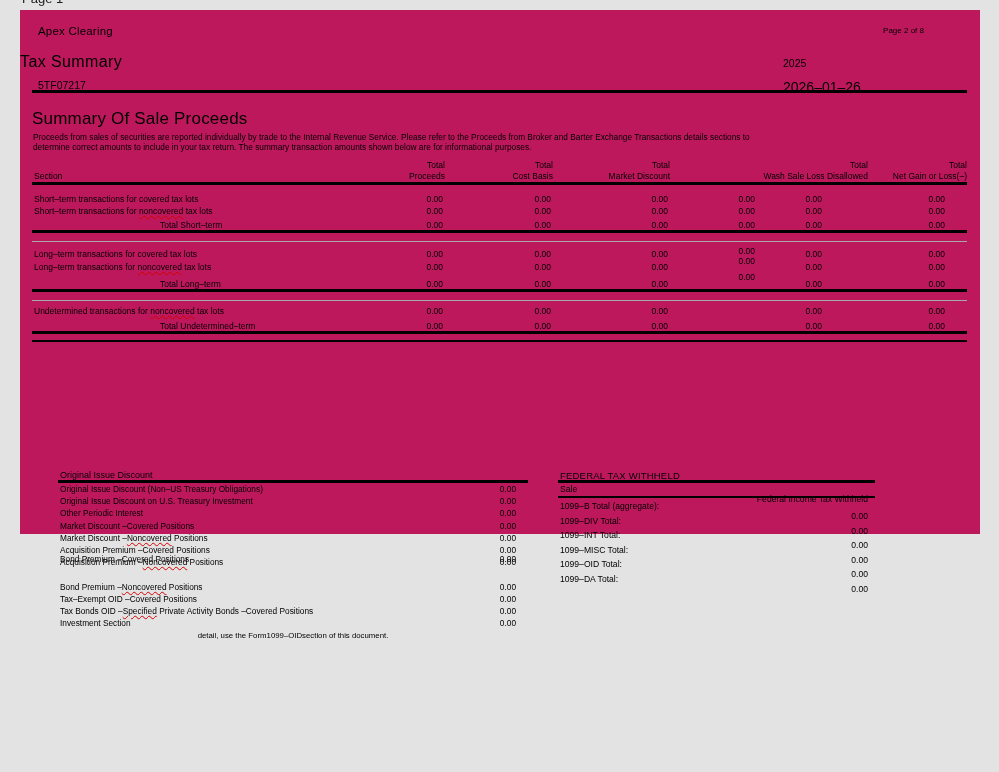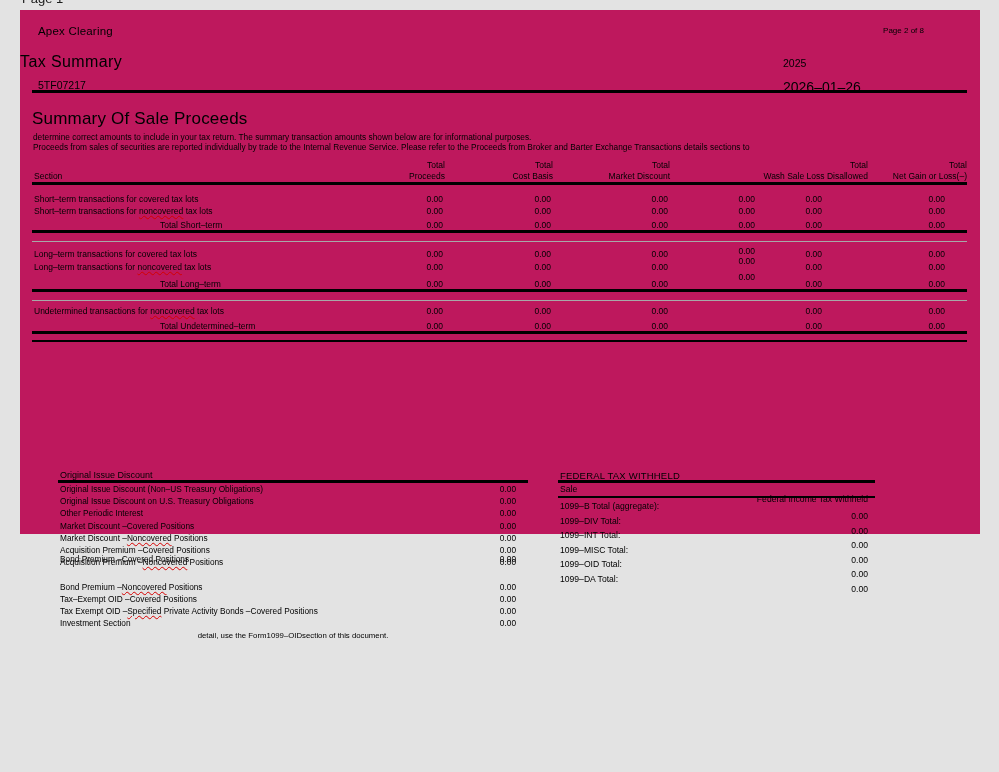--- a/index.html
+++ b/index.html
@@ -79,22 +79,22 @@
   <div class="abs company">Apex Clearing</div>
   <div class="abs pageof">Page 2 of 8</div>
   <div class="abs doctitle">Tax Summary</div>
   <div class="abs year">2025</div>
   <div class="abs account">5TF07217</div>
   <div class="abs date">2026–01–26</div>
   <div class="hline" style="left:12px;right:13px;top:80px;height:3px;"></div>
 
   <div class="abs secheading">Summary Of Sale Proceeds</div>
   <div class="abs intro">
+    <div>Proceeds from sales of securities are reported individually by trade to the Internal Revenue Service. Please refer to the Proceeds from Broker and Barter Exchange Transactions details sections to</div>
     <div>determine correct amounts to include in your tax return. The summary transaction amounts shown below are for informational purposes.</div>
-    <div>Proceeds from sales of securities are reported individually by trade to the Internal Revenue Service. Please refer to the Proceeds from Broker and Barter Exchange Transactions details sections to</div>
   </div>
 
   <div class="trow" style="top:150px">
     <span class="cell h0">Total</span>
     <span class="cell h1">Total</span>
     <span class="cell t2">Total</span>
     <span class="cell t3">Total</span>
     <span class="cell t4">Total</span>
   </div>
   <div class="trow" style="top:161px">
@@ -189,21 +189,21 @@
   <div class="hline" style="left:12px;right:13px;top:330px;height:1.5px;"></div>
 
   <div class="oid">
     <div class="oid-title">Original Issue Discount</div>
     <div class="hline" style="left:0;right:0;top:10px;height:2.5px;"></div>
     <div class="oid-row" style="top:14px">
         <span class="cell olbl"><span>Original Issue Discount (Non–US Treasury Obligations)</span><span class="sq"></span><span></span></span>
         <span class="cell oval">0.00</span>
       </div>
     <div class="oid-row" style="top:26.2px">
-        <span class="cell olbl"><span>Original Issue Discount on U.S. Treasury Obligations</span><span class="sq"></span><span></span></span>
+        <span class="cell olbl"><span>Original Issue Discount on U.S. Treasury Investment</span><span class="sq"></span><span></span></span>
         <span class="cell oval">0.00</span>
       </div>
     <div class="oid-row" style="top:38.4px">
         <span class="cell olbl"><span>Other Periodic Interest</span><span class="sq"></span><span></span></span>
         <span class="cell oval">0.00</span>
       </div>
     <div class="oid-row" style="top:50.6px">
         <span class="cell olbl"><span>Market Discount –Covered Positions</span><span class="sq"></span><span></span></span>
         <span class="cell oval">0.00</span>
       </div>
@@ -225,21 +225,21 @@
       </div>
     <div class="oid-row" style="top:111.6px">
         <span class="cell olbl"><span>Bond Premium –</span><span class="sq">Noncovered</span><span> Positions</span></span>
         <span class="cell oval">0.00</span>
       </div>
     <div class="oid-row" style="top:123.8px">
         <span class="cell olbl"><span>Tax–Exempt OID –Covered Positions</span><span class="sq"></span><span></span></span>
         <span class="cell oval">0.00</span>
       </div>
     <div class="oid-row" style="top:136px">
-        <span class="cell olbl"><span>Tax Exempt OID –</span><span class="sq">Specified</span><span> Private Activity Bonds –Covered Positions</span></span>
+        <span class="cell olbl"><span>Tax Bonds OID –</span><span class="sq">Specified</span><span> Private Activity Bonds –Covered Positions</span></span>
         <span class="cell oval">0.00</span>
       </div>
     <div class="oid-row" style="top:148.2px">
         <span class="cell olbl"><span>Investment Section</span><span class="sq"></span><span></span></span>
         <span class="cell oval">0.00</span>
       </div>
     <div class="oid-note" style="top:161px">
       <div>detail, use the Form1099–OIDsection of this document.</div>
     </div>
   </div>

